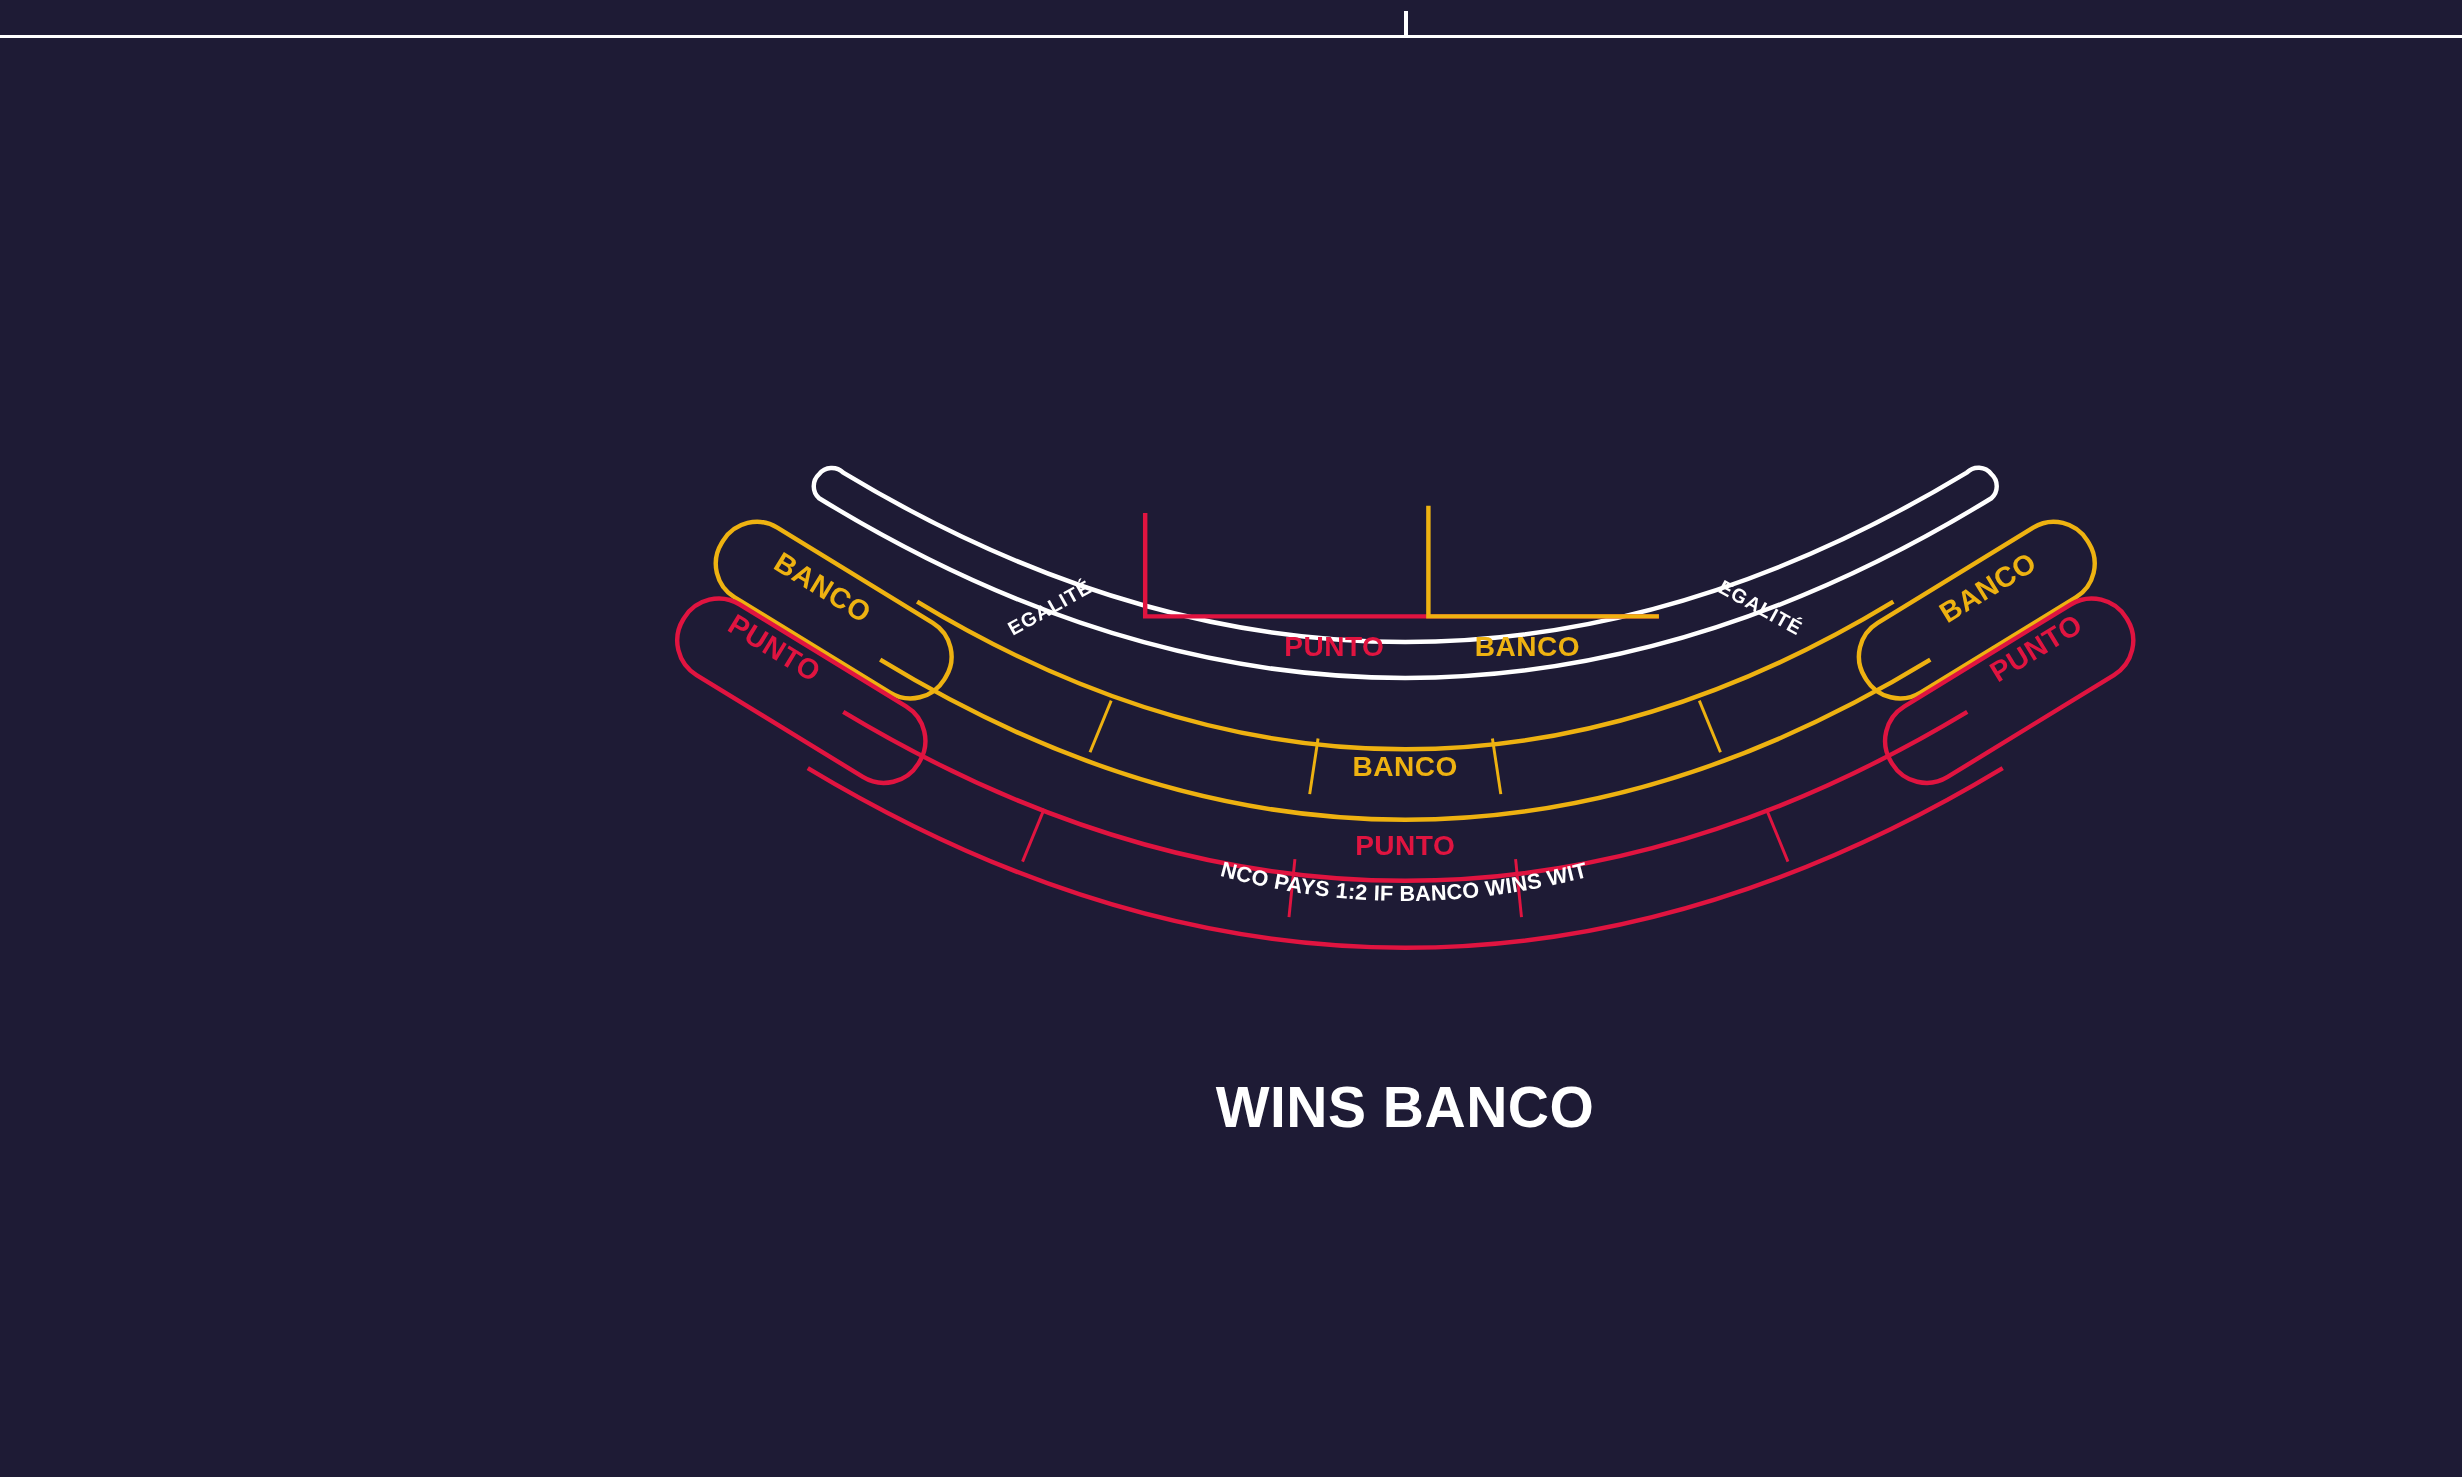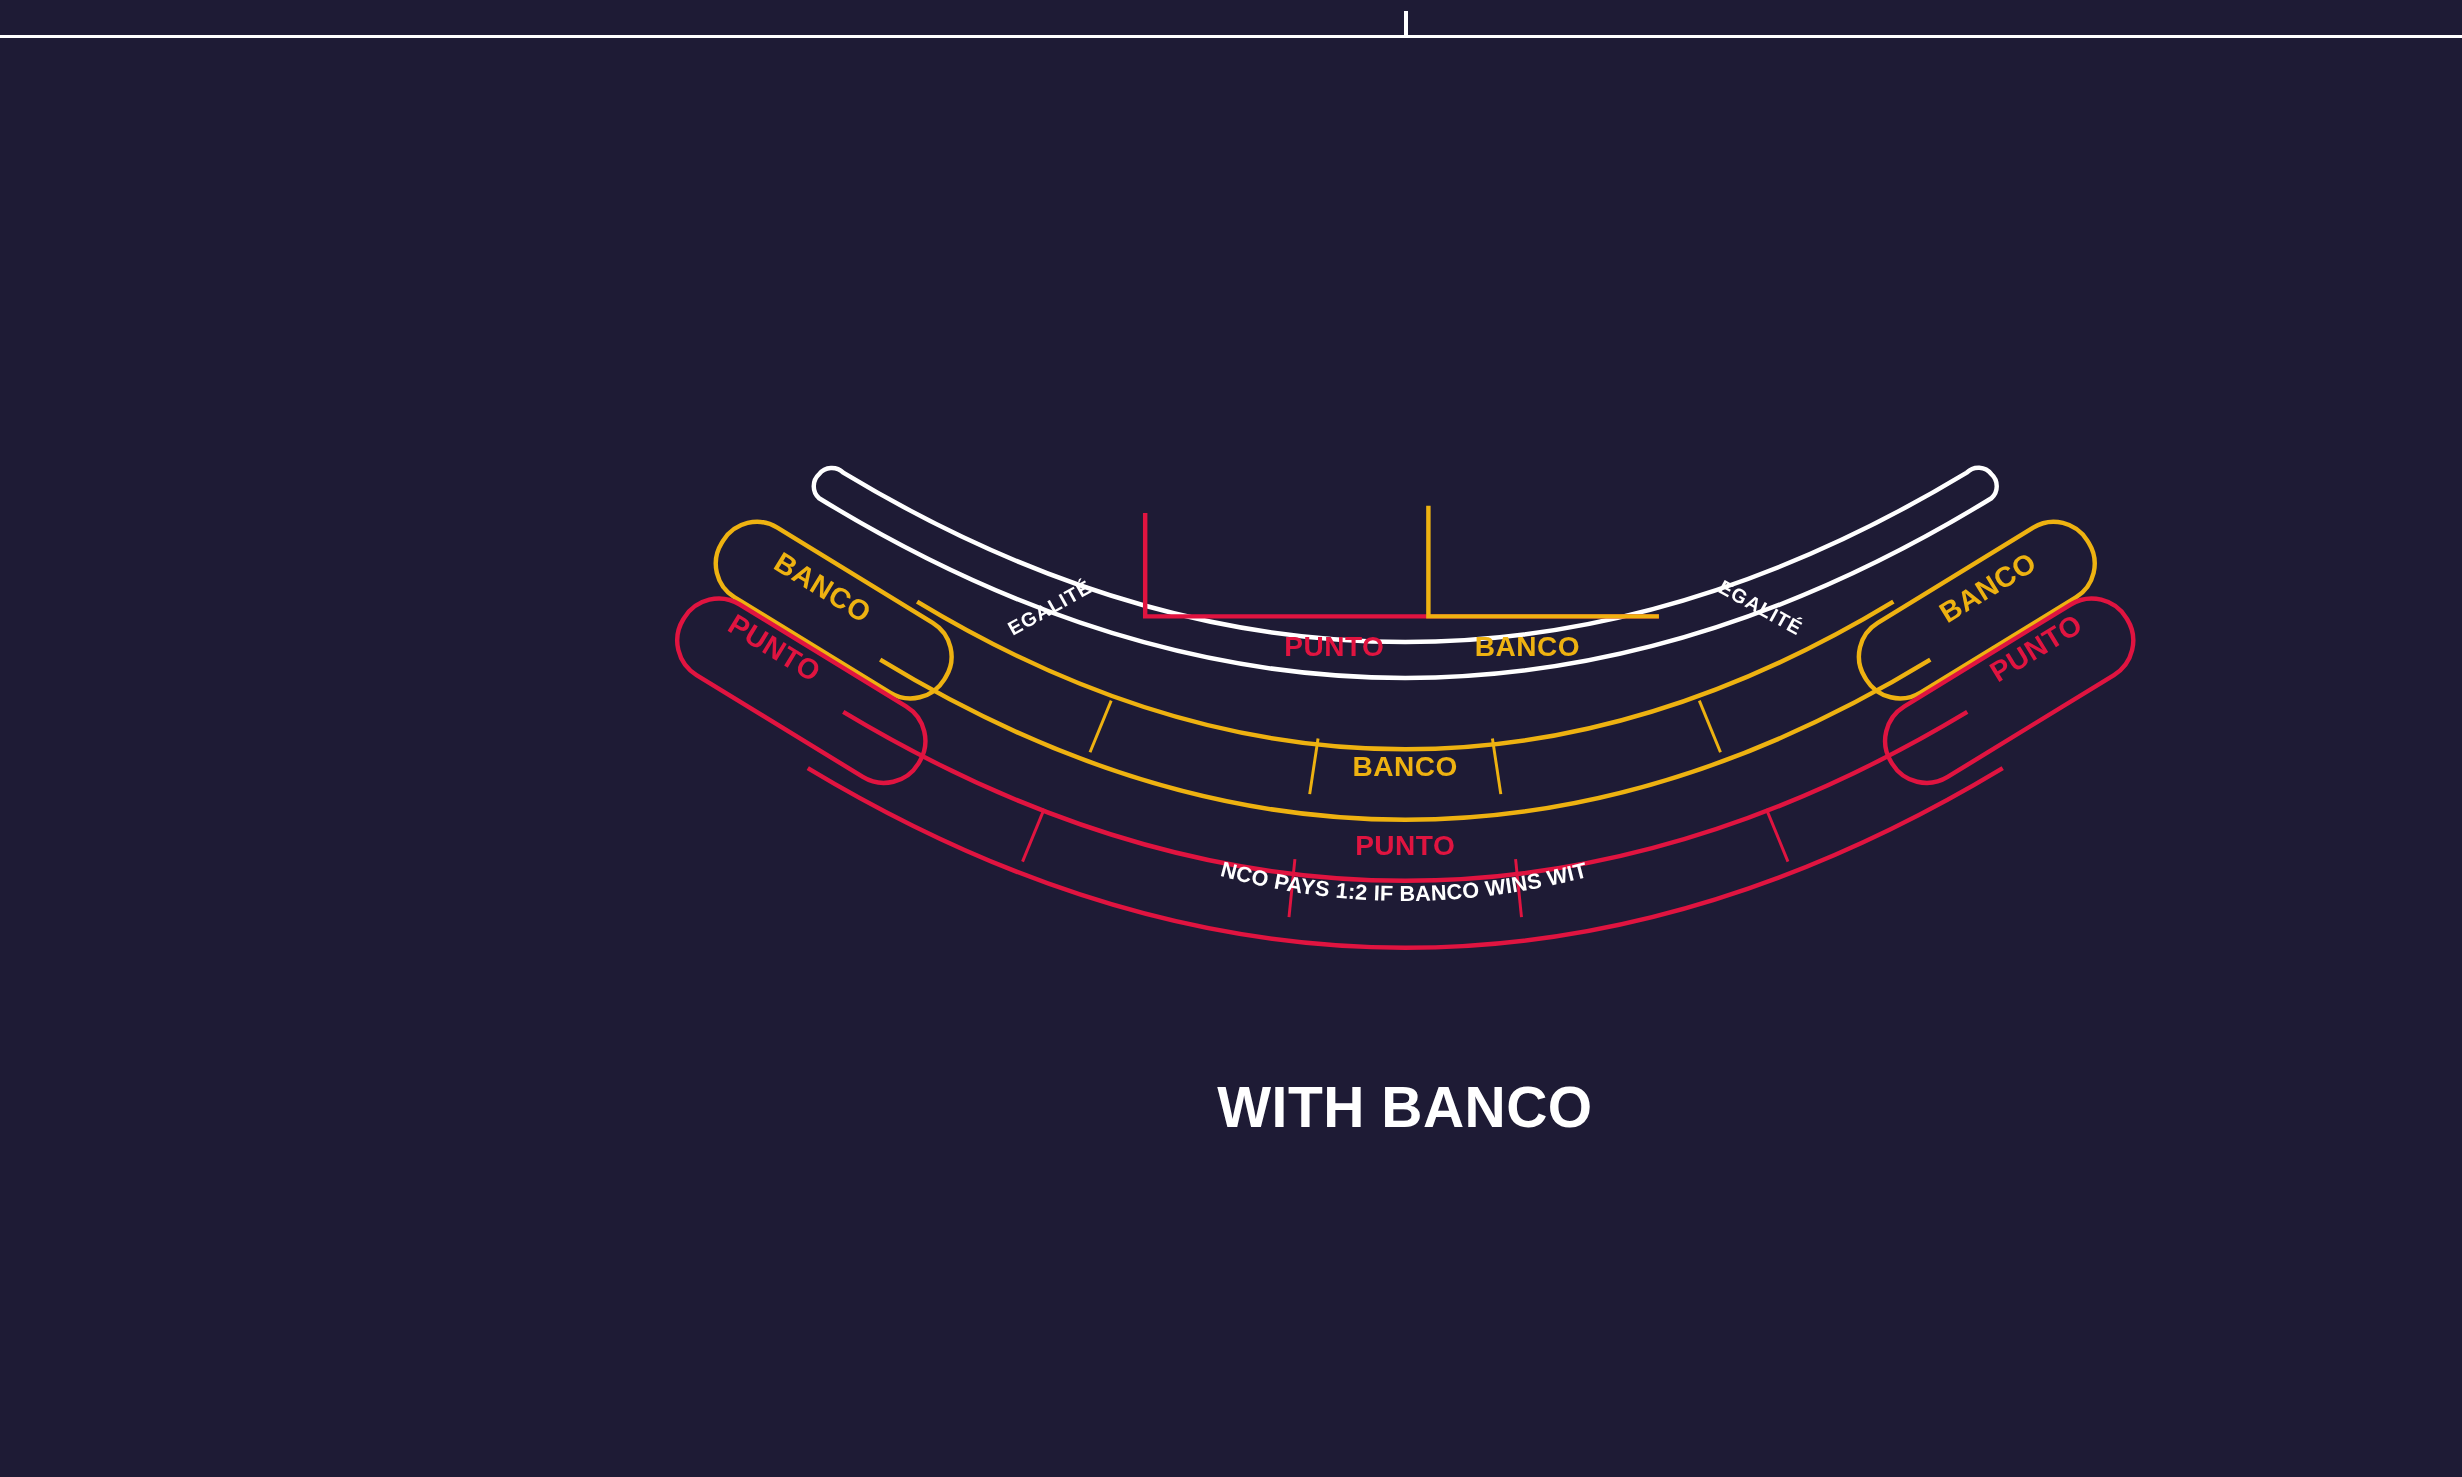--- a/index.html
+++ b/index.html
@@ -168,17 +168,17 @@
       <path d="M 2900 1027 L 2900 1252 L 3368 1252" fill="none" stroke="#eeb211" stroke-width="9"></path>
       <text x="2994" y="1291" fill="#eeb211" font-size="57" letter-spacing="1" text-anchor="start" dominant-baseline="hanging">BANCO</text>
     </g>
 
     <text fill="#ffffff" font-size="44" letter-spacing="0.5">
       <textPath href="#p-footer-curve" startOffset="50%" text-anchor="middle">BANCO PAYS 1:2 IF BANCO WINS WITH 5</textPath>
     </text>
   </svg>
 
   <div class="title-wrap">
-    <span class="title">WITH BANCO</span>
+    <span class="title">WINS BANCO</span>
   </div>
 
 </div>
 
 
 </body></html>

